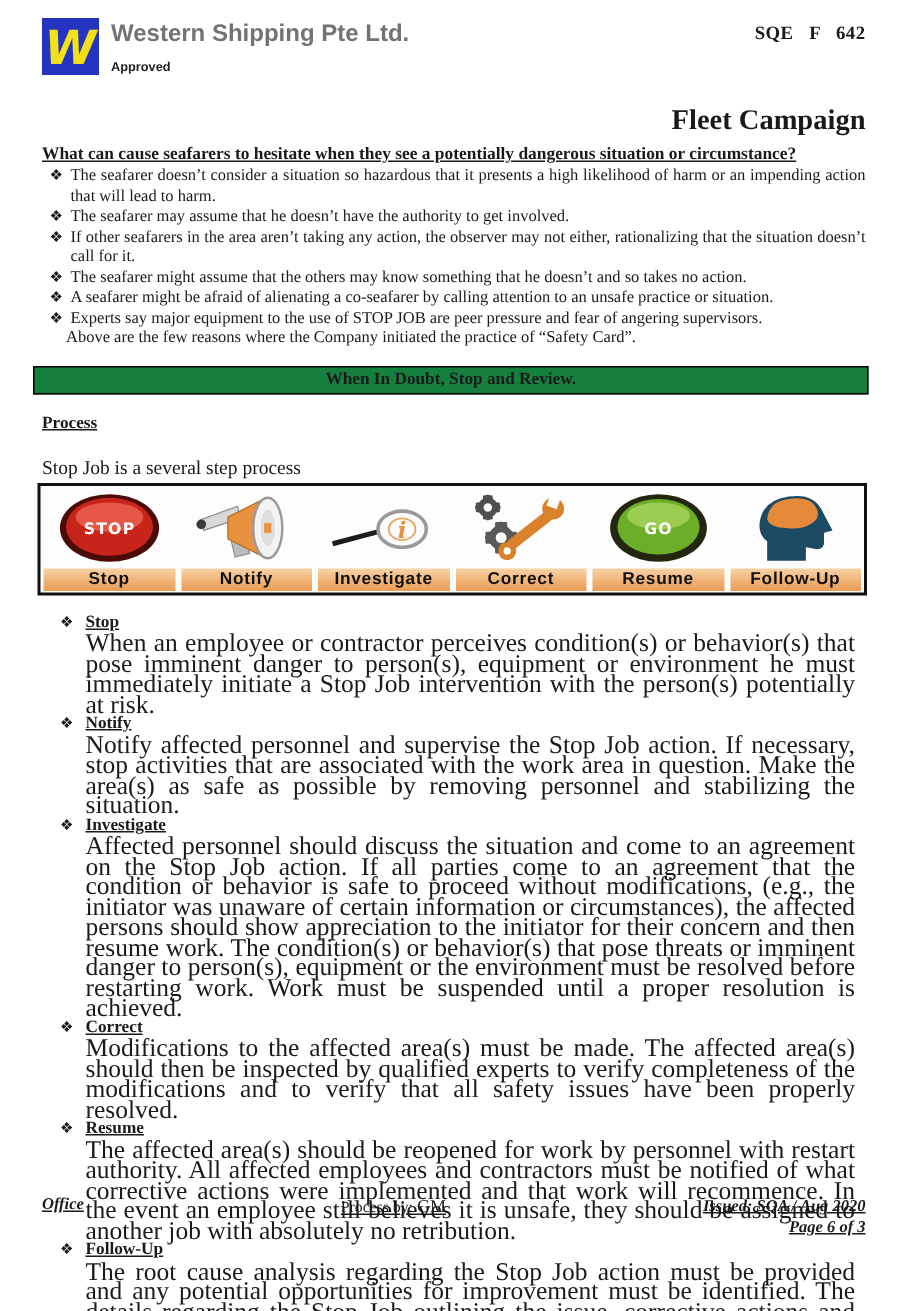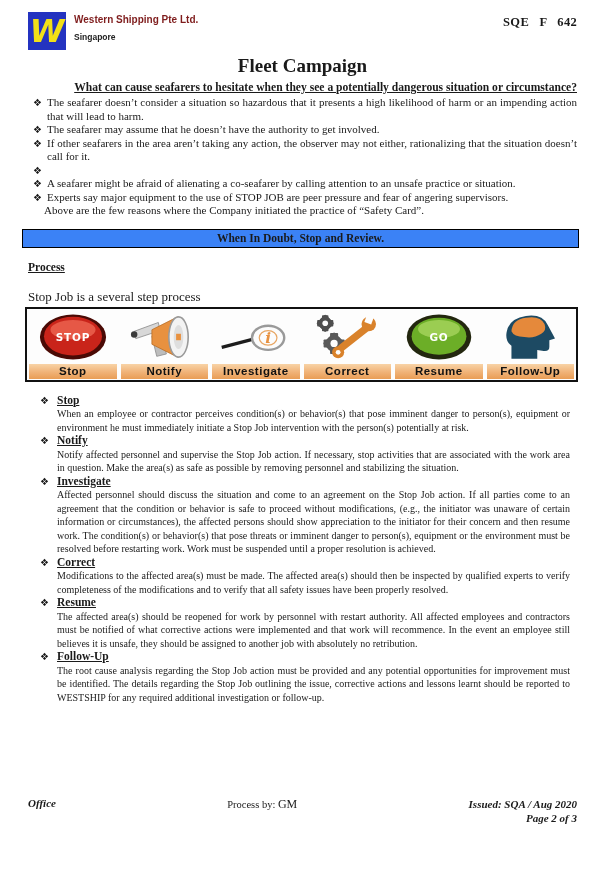--- a/index.html
+++ b/index.html
@@ -7,37 +7,37 @@
     width:601px;height:874px;background:#ffffff;position:relative;overflow:hidden;
     font-family:"Liberation Serif","DejaVu Serif",serif;color:#1a1a1a;
   }
   .page{padding:12px 24px 0 28px;position:relative;}
 
   
   .hdr{display:flex;align-items:flex-start;justify-content:space-between;}
   .hdr-left{display:flex;gap:8px;}
   .logo{width:38px;height:38px;flex:none;}
   .hdr-text{padding-top:2px;}
-  .company{font-family:"Liberation Sans","DejaVu Sans",sans-serif;font-weight:bold;font-size:10px;color:#7f1d1d;}
+  .company{font-family:"Liberation Sans","DejaVu Sans",sans-serif;font-weight:bold;font-size:16px;color:#737373;}
   .country{font-family:"Liberation Sans","DejaVu Sans",sans-serif;font-weight:bold;font-size:8.5px;color:#222;margin-top:7px;}
   .doccode{font-weight:bold;font-size:12.5px;word-spacing:7px;padding-top:3px;letter-spacing:.3px;}
 
   
-  .title{text-align:center;font-weight:bold;font-size:19px;margin-top:5px;}
-  .question{font-weight:bold;font-size:11.6px;text-decoration:underline;margin-top:4px;text-align:right;}
+  .title{text-align:right;font-weight:bold;font-size:19px;margin-top:20px;}
+  .question{font-weight:bold;font-size:11.6px;text-decoration:underline;margin-top:4px;}
 
   
   .bullets{margin-top:2px;margin-left:5px;}
   .bullet{display:flex;font-size:11px;line-height:13.5px;text-align:justify;}
   .bullet .mk{width:14px;flex:none;font-size:10px;}
   .closing{font-size:11px;line-height:13.5px;margin-left:16px;}
 
   
   .banner{
-    margin:11px -2px 0 -6px;border:1.5px solid #000;background:#3b82f6;
+    margin:11px -2px 0 -6px;border:1.5px solid #000;background:#15803d;
     text-align:center;font-weight:bold;font-size:11.5px;padding:2.5px 0;
   }
 
   
   .process-h{font-weight:bold;font-size:11.5px;text-decoration:underline;margin-top:13px;}
   .process-sub{font-size:13px;margin-top:16px;}
   .iconbox{
     margin:2px 0 0 -3px;width:549px;border:2px solid #111;display:flex;background:#fdfdfd;
   }
   .cell{flex:1 1 0;display:flex;flex-direction:column;min-width:0;}
@@ -48,46 +48,46 @@
     background:linear-gradient(180deg,#f8d3a6 0%,#f0b277 55%,#e99d55 100%);
     font-family:"Liberation Sans","DejaVu Sans",sans-serif;font-weight:bold;font-size:11.5px;
     color:#111;text-align:center;line-height:15px;letter-spacing:.5px;
   }
 
   
   .steps{margin-top:12px;margin-left:12px;}
   .step-head{display:flex;font-size:11.5px;line-height:13.5px;}
   .step-head .mk{width:17px;flex:none;font-size:10px;}
   .step-head .st{font-weight:bold;text-decoration:underline;}
-  .step-body{margin-left:17px;font-size:10px;line-height:13.5px;text-align:justify;width:513px;}
+  .step-body{margin-left:17px;font-size:17px;line-height:13.5px;text-align:justify;width:513px;}
 
   
   .footer{
     position:absolute;left:28px;right:24px;top:797px;
-    display:flex;justify-content:space-between;align-items:flex-start;font-size:11px;
+    display:flex;justify-content:space-between;align-items:flex-start;font-size:11px;text-decoration:underline;
   }
   .f-left{font-style:italic;font-weight:bold;font-size:11px;}
   .f-center{font-size:10.5px;}
   .f-center .gm{font-size:12px;}
   .f-right{font-style:italic;font-weight:bold;text-align:right;font-size:11px;line-height:14px;}
 </style>
 </head>
 <body>
 
 <div class="page">
 
   <div class="hdr">
     <div class="hdr-left">
       <svg class="logo" viewBox="0 0 40 40">
         <rect x="0" y="0" width="40" height="40" fill="#2433c0"></rect>
         <text x="20" y="32" text-anchor="middle" font-family="DejaVu Sans, sans-serif" font-size="33" font-weight="bold" font-style="italic" fill="#f2e018">W</text>
       </svg>
       <div class="hdr-text">
         <div class="company">Western Shipping Pte Ltd.</div>
-        <div class="country">Singapore</div>
+        <div class="country">Approved</div>
       </div>
     </div>
     <div class="doccode">SQE F 642</div>
   </div>
 
   <div class="title">Fleet Campaign</div>
   <div class="question">What can cause seafarers to hesitate when they see a potentially dangerous situation or circumstance?</div>
 
   <div class="bullets">
     <div class="bullet">
@@ -97,20 +97,21 @@
     <div class="bullet">
       <span class="mk">❖</span>
       <span>The seafarer may assume that he doesn’t have the authority to get involved.</span>
     </div>
     <div class="bullet">
       <span class="mk">❖</span>
       <span>If other seafarers in the area aren’t taking any action, the observer may not either, rationalizing that the situation doesn’t call for it.</span>
     </div>
     <div class="bullet">
       <span class="mk">❖</span>
+      <span>The seafarer might assume that the others may know something that he doesn’t and so takes no action.</span>
     </div>
     <div class="bullet">
       <span class="mk">❖</span>
       <span>A seafarer might be afraid of alienating a co-seafarer by calling attention to an unsafe practice or situation.</span>
     </div>
     <div class="bullet">
       <span class="mk">❖</span>
       <span>Experts say major equipment to the use of STOP JOB are peer pressure and fear of angering supervisors.</span>
     </div>
   </div>
@@ -269,15 +270,15 @@
 </div>
 
 <div class="footer">
   <div class="f-left">Office</div>
   <div class="f-center">
     <span>Process by:</span>
     <span class="gm">GM</span>
   </div>
   <div class="f-right">
     <div>Issued: SQA / Aug 2020</div>
-    <div>Page 2 of 3</div>
+    <div>Page 6 of 3</div>
   </div>
 </div>
 
 </body></html>

